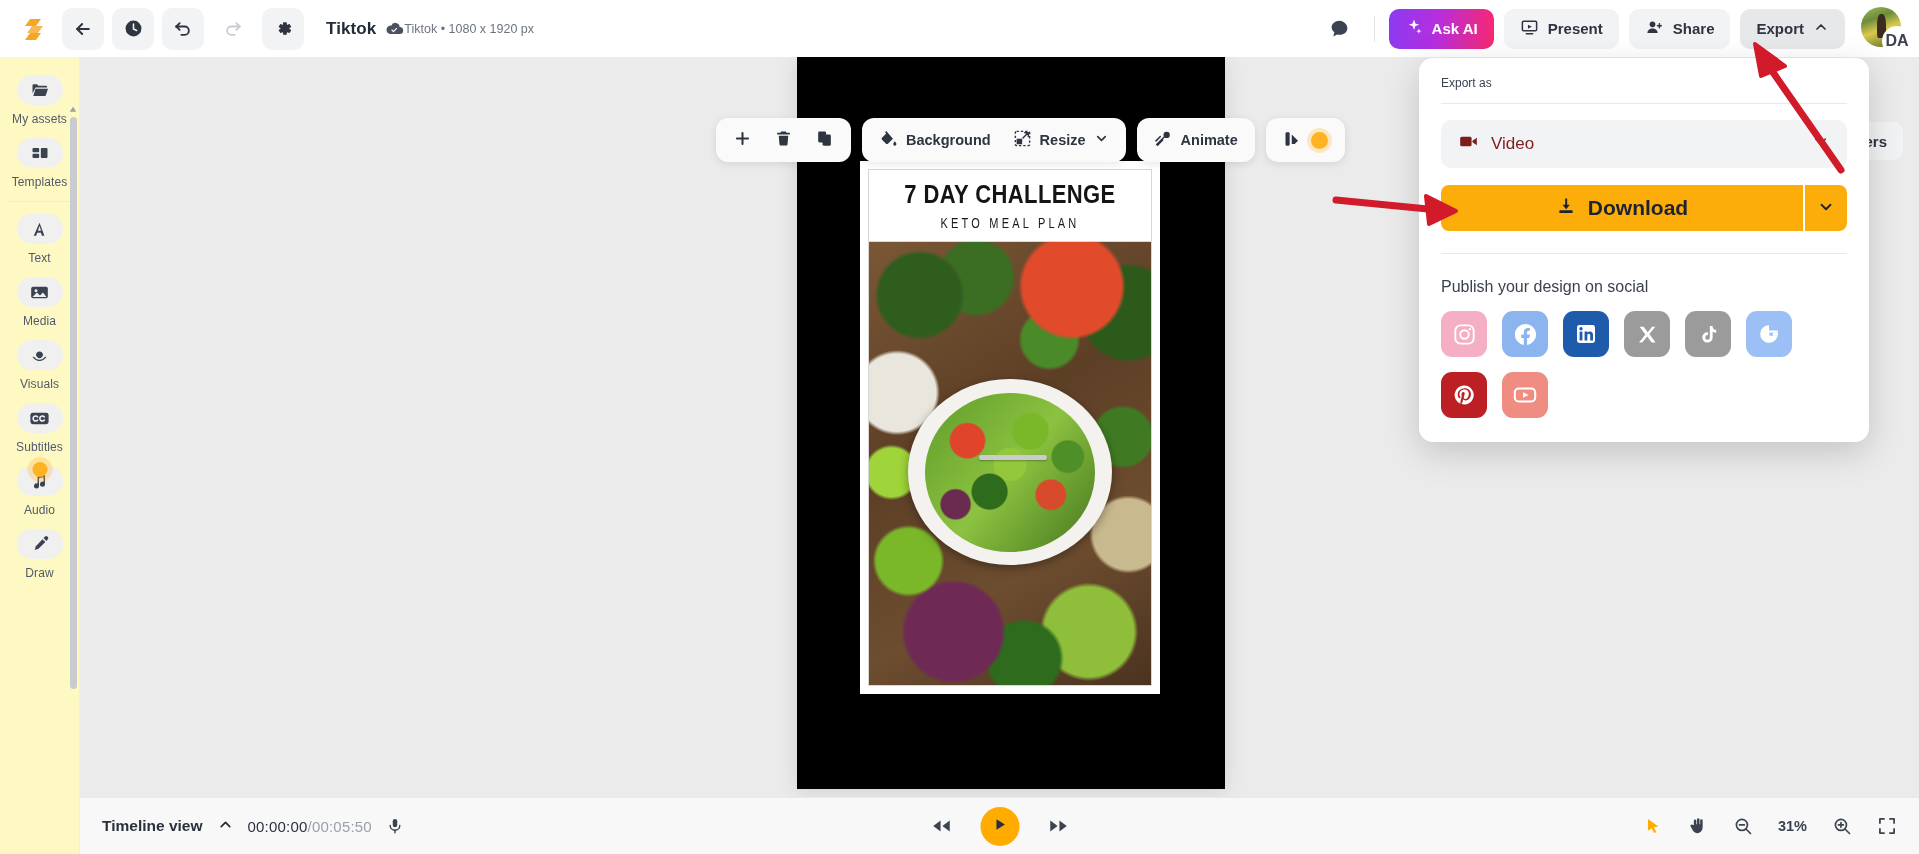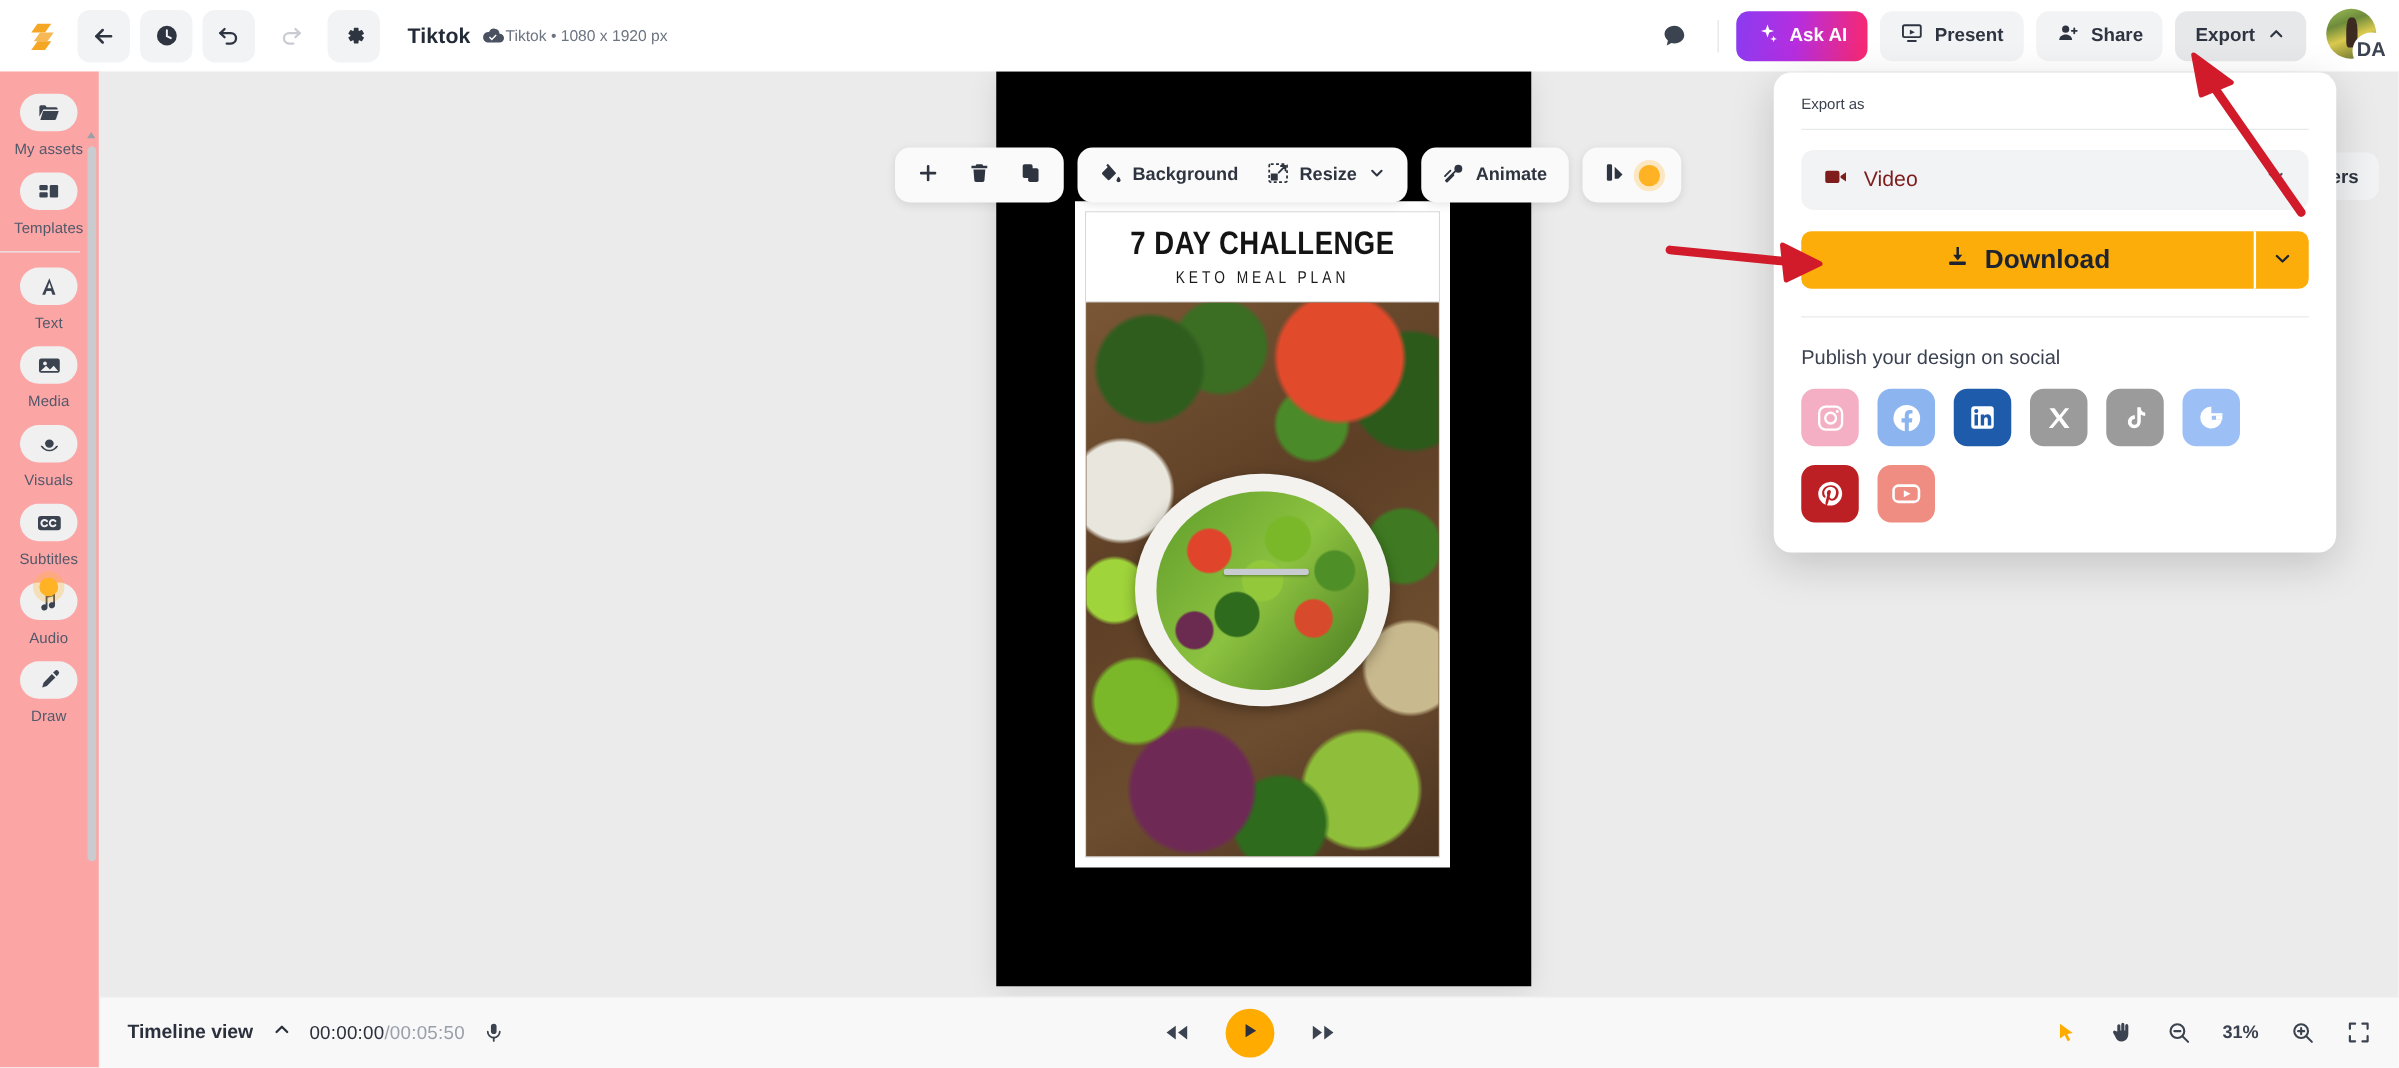--- a/index.html
+++ b/index.html
@@ -56,22 +56,22 @@
   .avatar-badge {
     position: absolute; right: -5px; bottom: -3px; width: 26px; height: 26px;
     border-radius: 50%; background: #fff; color: #3b4250; font-size: 16px;
     font-weight: 700; display: flex; align-items: center; justify-content: center;
     box-shadow: 0 0 0 2px #fff;
   }
 
   
   .sidebar {
     position: absolute; top: 57px; left: 0; width: 80px; height: 797px;
-    background: #fca5a5; border-right: 1px solid #eceef0;
-    display: flex; flex-direction: column; align-items: flex-start;
+    background: #fef9c3; border-right: 1px solid #eceef0;
+    display: flex; flex-direction: column; align-items: center;
     padding-top: 12px; gap: 2px; overflow: hidden; z-index: 20;
   }
   .side-item {
     width: 78px; display: flex; flex-direction: column; align-items: center;
     padding: 6px 0 4px; cursor: pointer; position: relative;
   }
   .side-ico {
     width: 46px; height: 30px; border-radius: 16px; background: #f0f0f1;
     display: flex; align-items: center; justify-content: center; color: #3b4250;
     position: relative;

